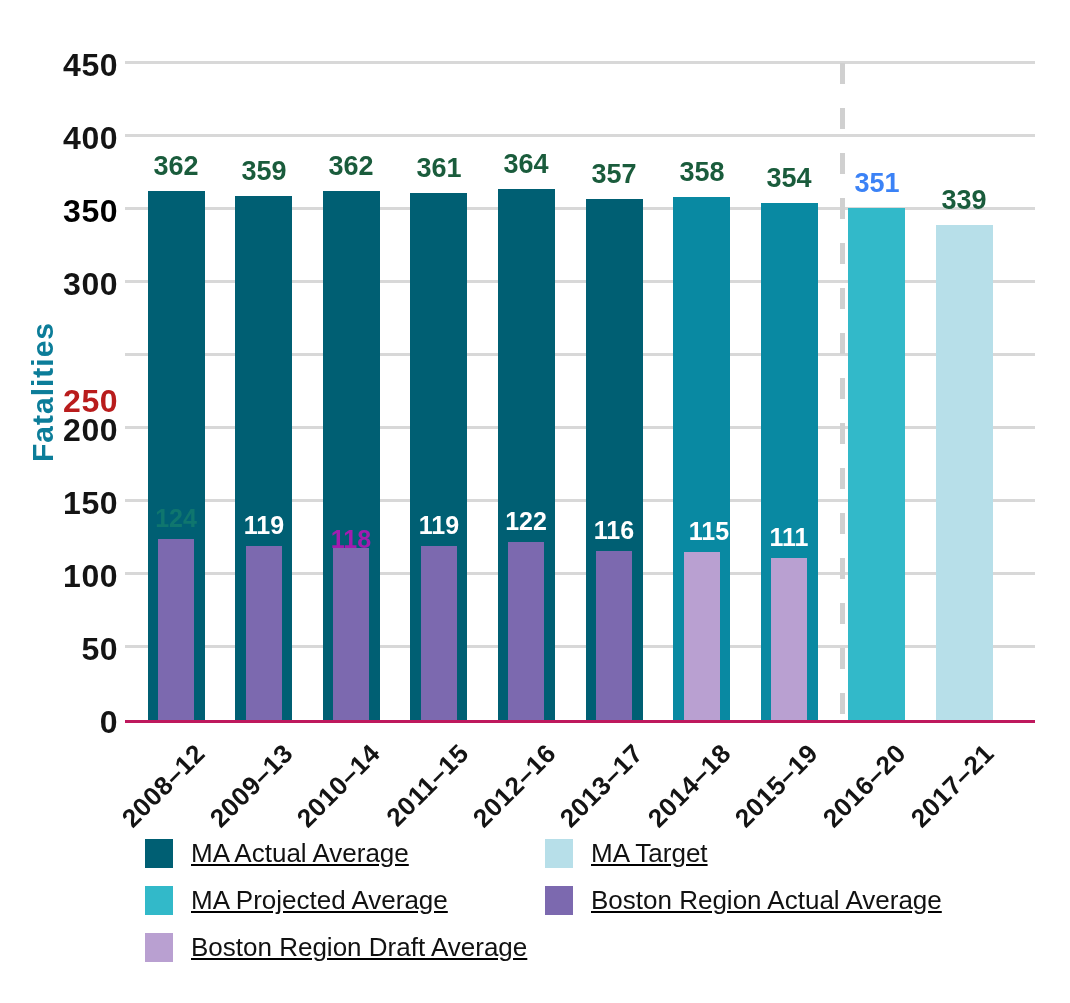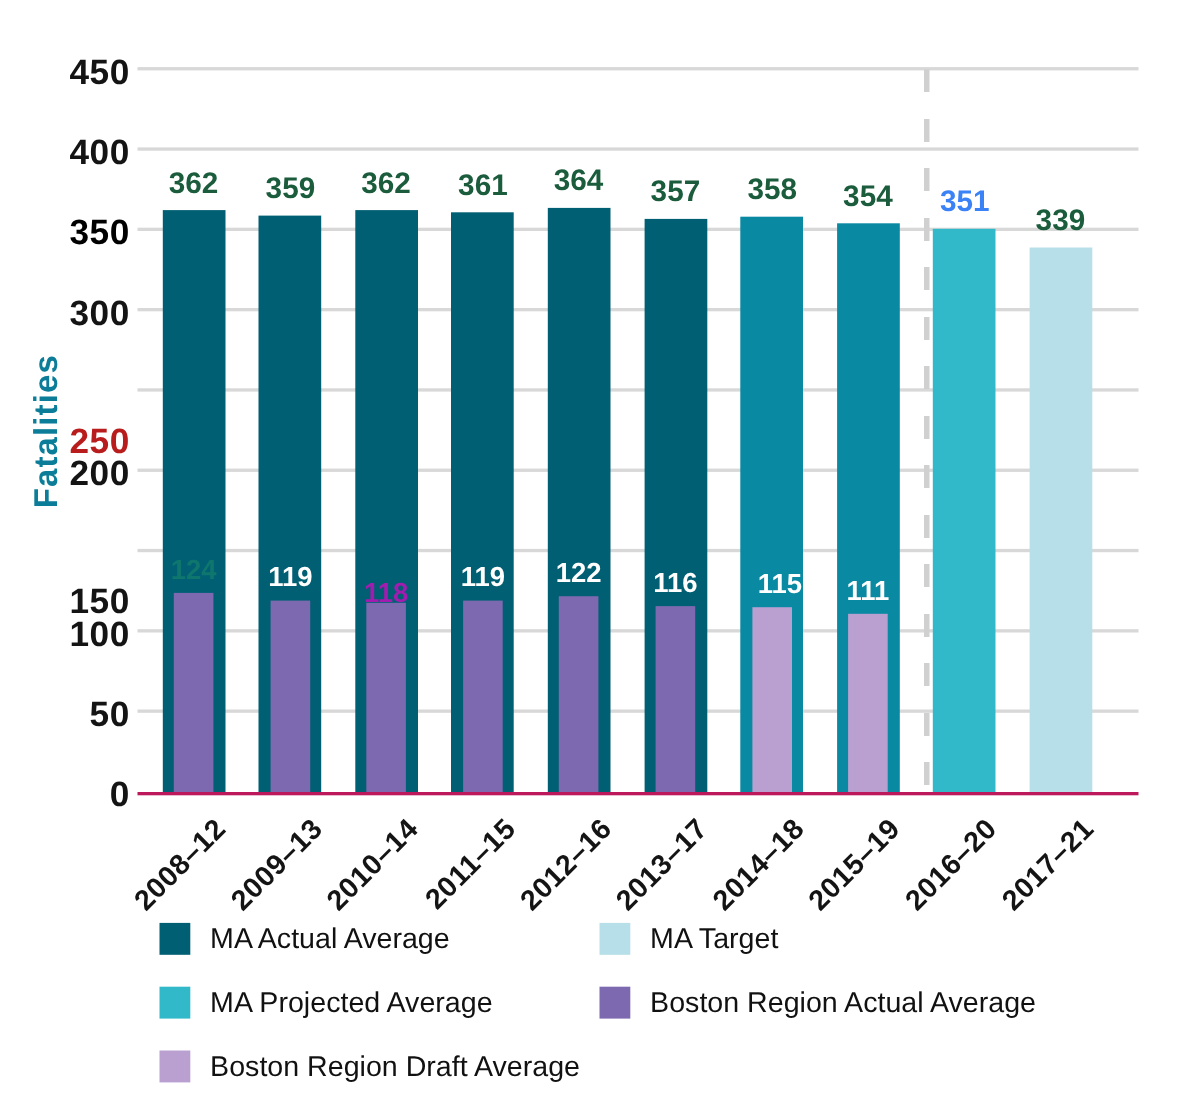--- a/index.html
+++ b/index.html
@@ -92,21 +92,22 @@
     font-size: 30px;
     font-weight: 700;
     letter-spacing: 1px;
   }
   #legend {
     position: absolute;
     left: 145px;
     top: 838px;
     display: grid;
     grid-template-columns: 400px max-content;
-    row-gap: 27px;
+    row-gap: 16px;
+    text-decoration: underline;
   }
   .legend-item {
     display: flex;
     align-items: center;
   }
   .legend-swatch {
     width: 28px;
     height: 29px;
     flex: 0 0 28px;
   }
@@ -120,21 +121,21 @@
 </style>
 </head>
 <body>
 
 <div id="canvas">
   <div id="ylabel" style="color: rgb(12, 125, 153);">Fatalities</div>
   <div id="yticks">
       <div class="ytick" style="top: 704px; color: rgb(20, 20, 20);">0</div>
       <div class="ytick" style="top: 631px; color: rgb(20, 20, 20);">50</div>
       <div class="ytick" style="top: 558px; color: rgb(20, 20, 20);">100</div>
-      <div class="ytick" style="top: 485px; color: rgb(20, 20, 20); margin-top: 43px;">150</div>
+      <div class="ytick" style="top: 485px; color: rgb(20, 20, 20);">150</div>
       <div class="ytick" style="top: 412px; color: rgb(20, 20, 20);">200</div>
       <div class="ytick" style="top: 339px; color: #b91c1c; margin-top: 44px;">250</div>
       <div class="ytick" style="top: 266px; color: rgb(20, 20, 20);">300</div>
       <div class="ytick" style="top: 193px; color: #000000;">350</div>
       <div class="ytick" style="top: 120px; color: rgb(20, 20, 20);">400</div>
       <div class="ytick" style="top: 47px; color: rgb(20, 20, 20);">450</div>
     </div>
   <div id="plot">
     <div id="gridlines">
         <div class="gridline" style="top: 582px; background: rgb(216, 216, 216);"></div>

